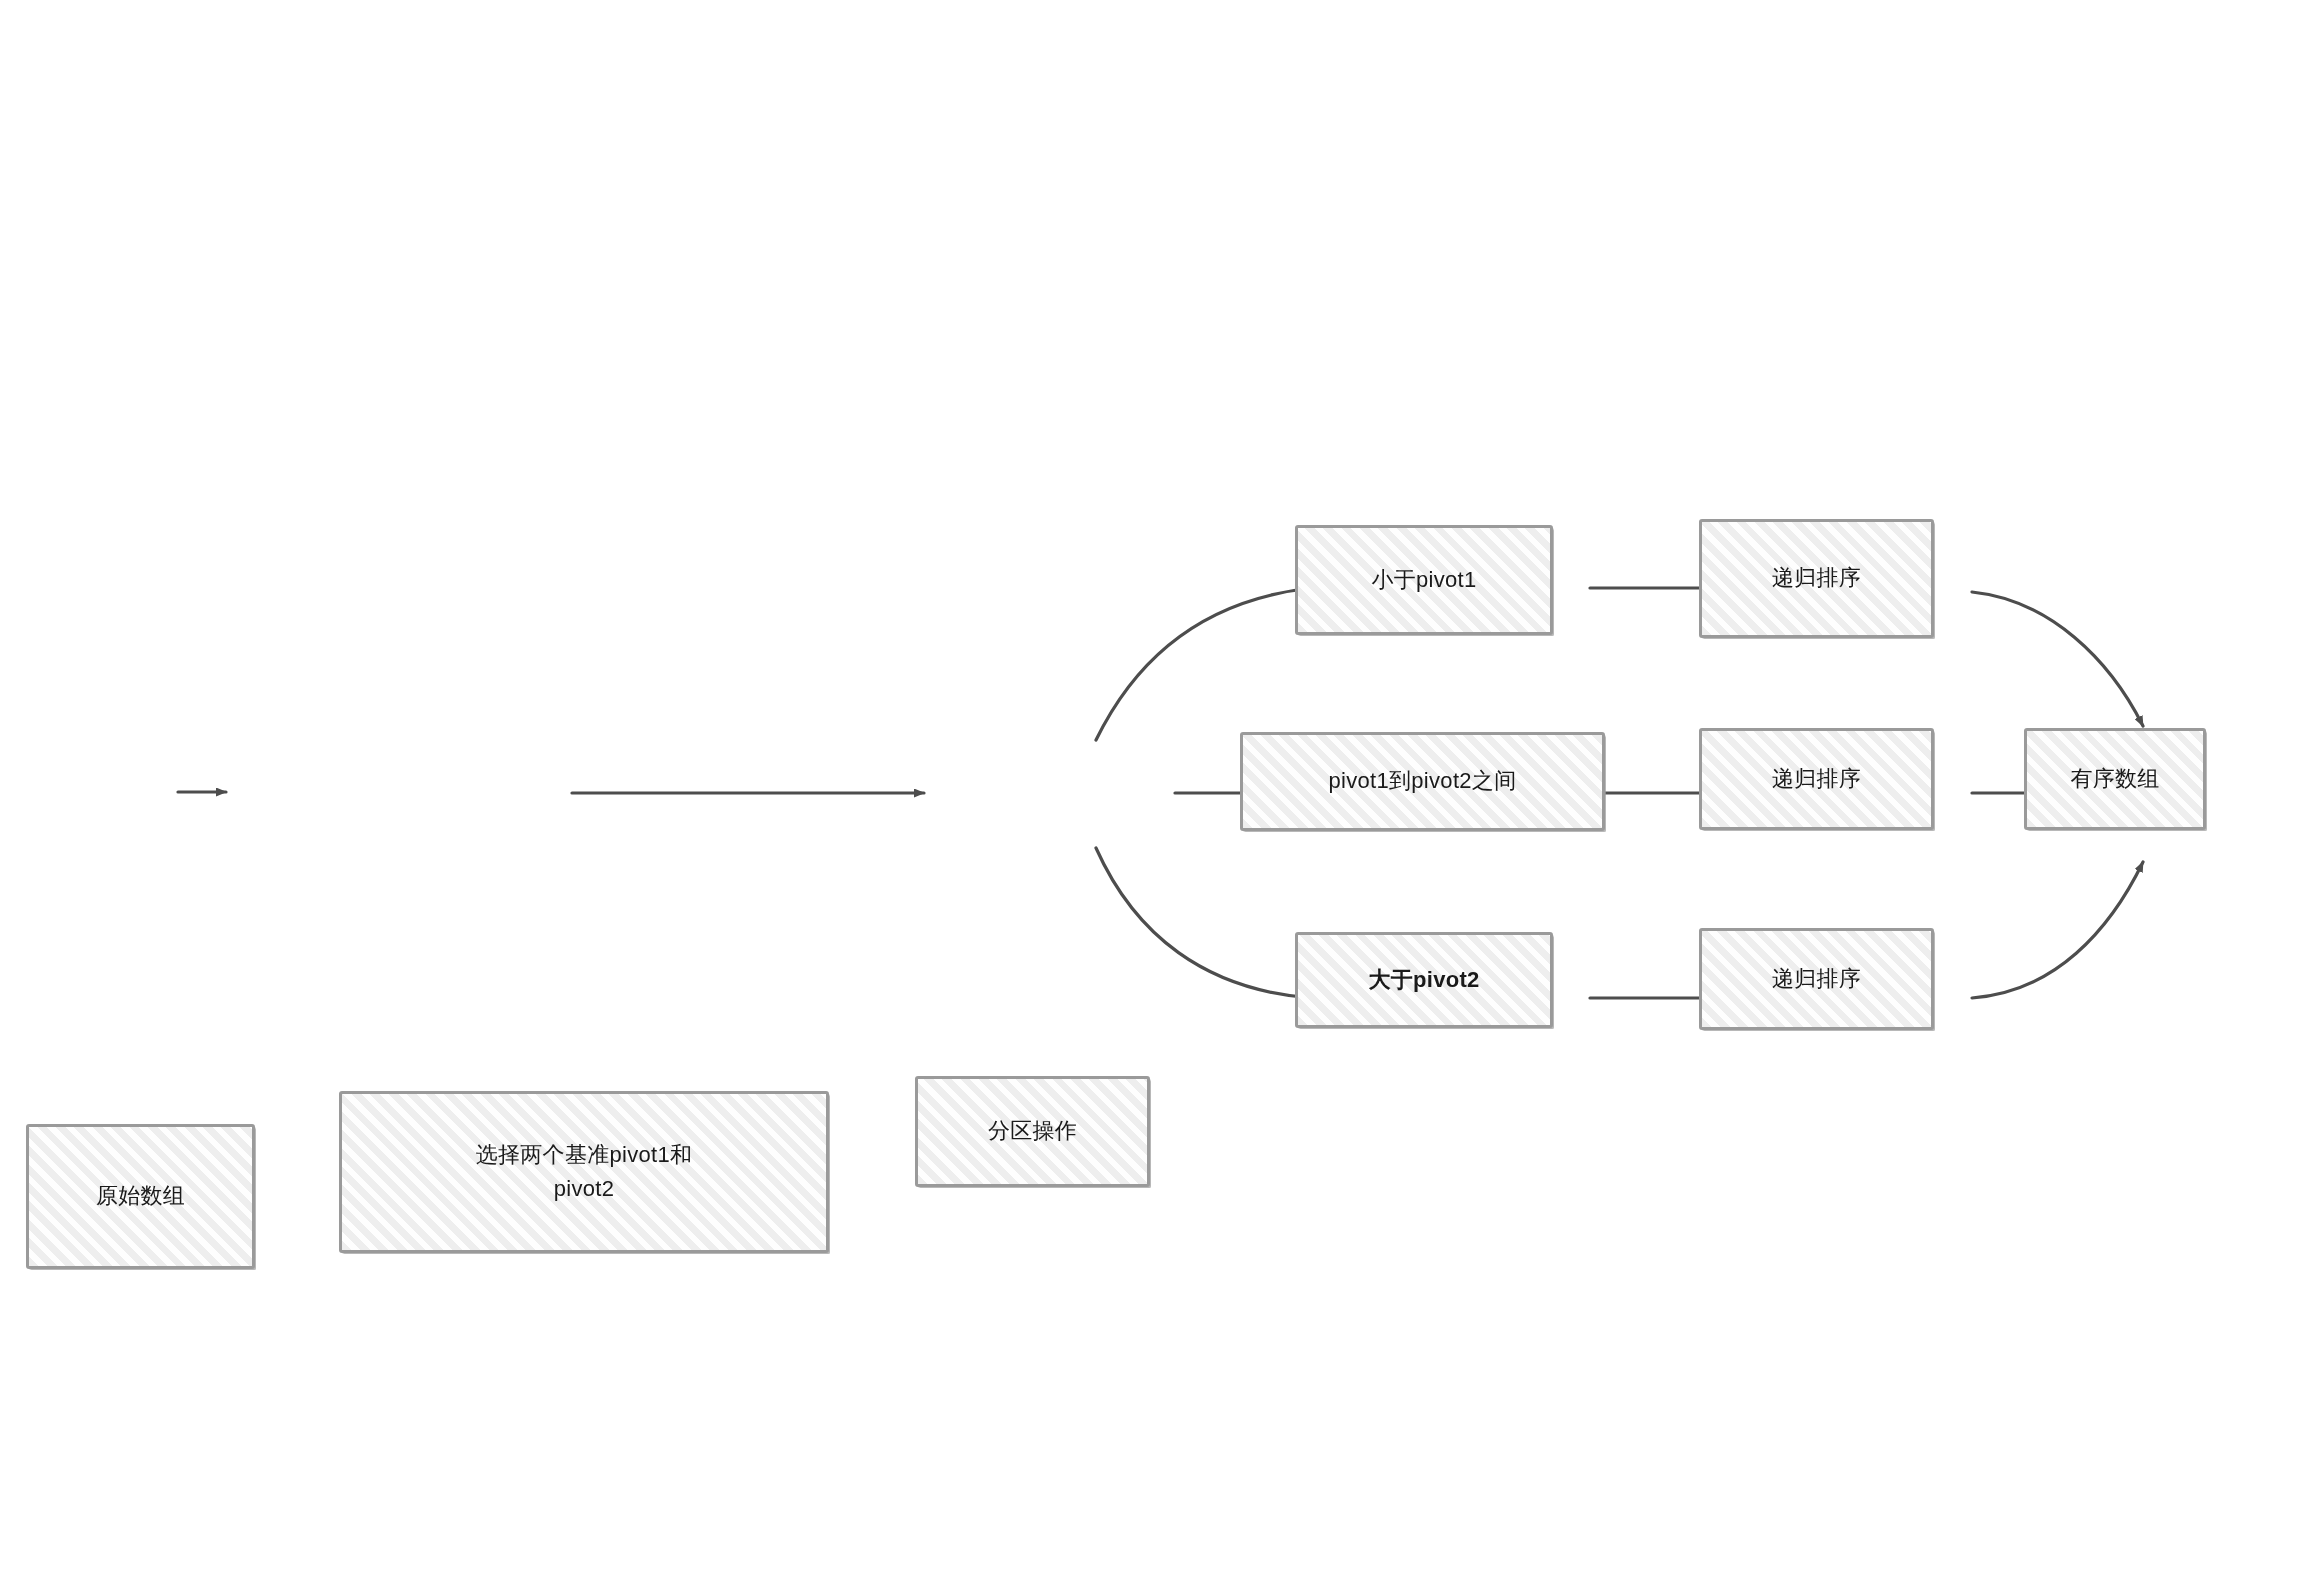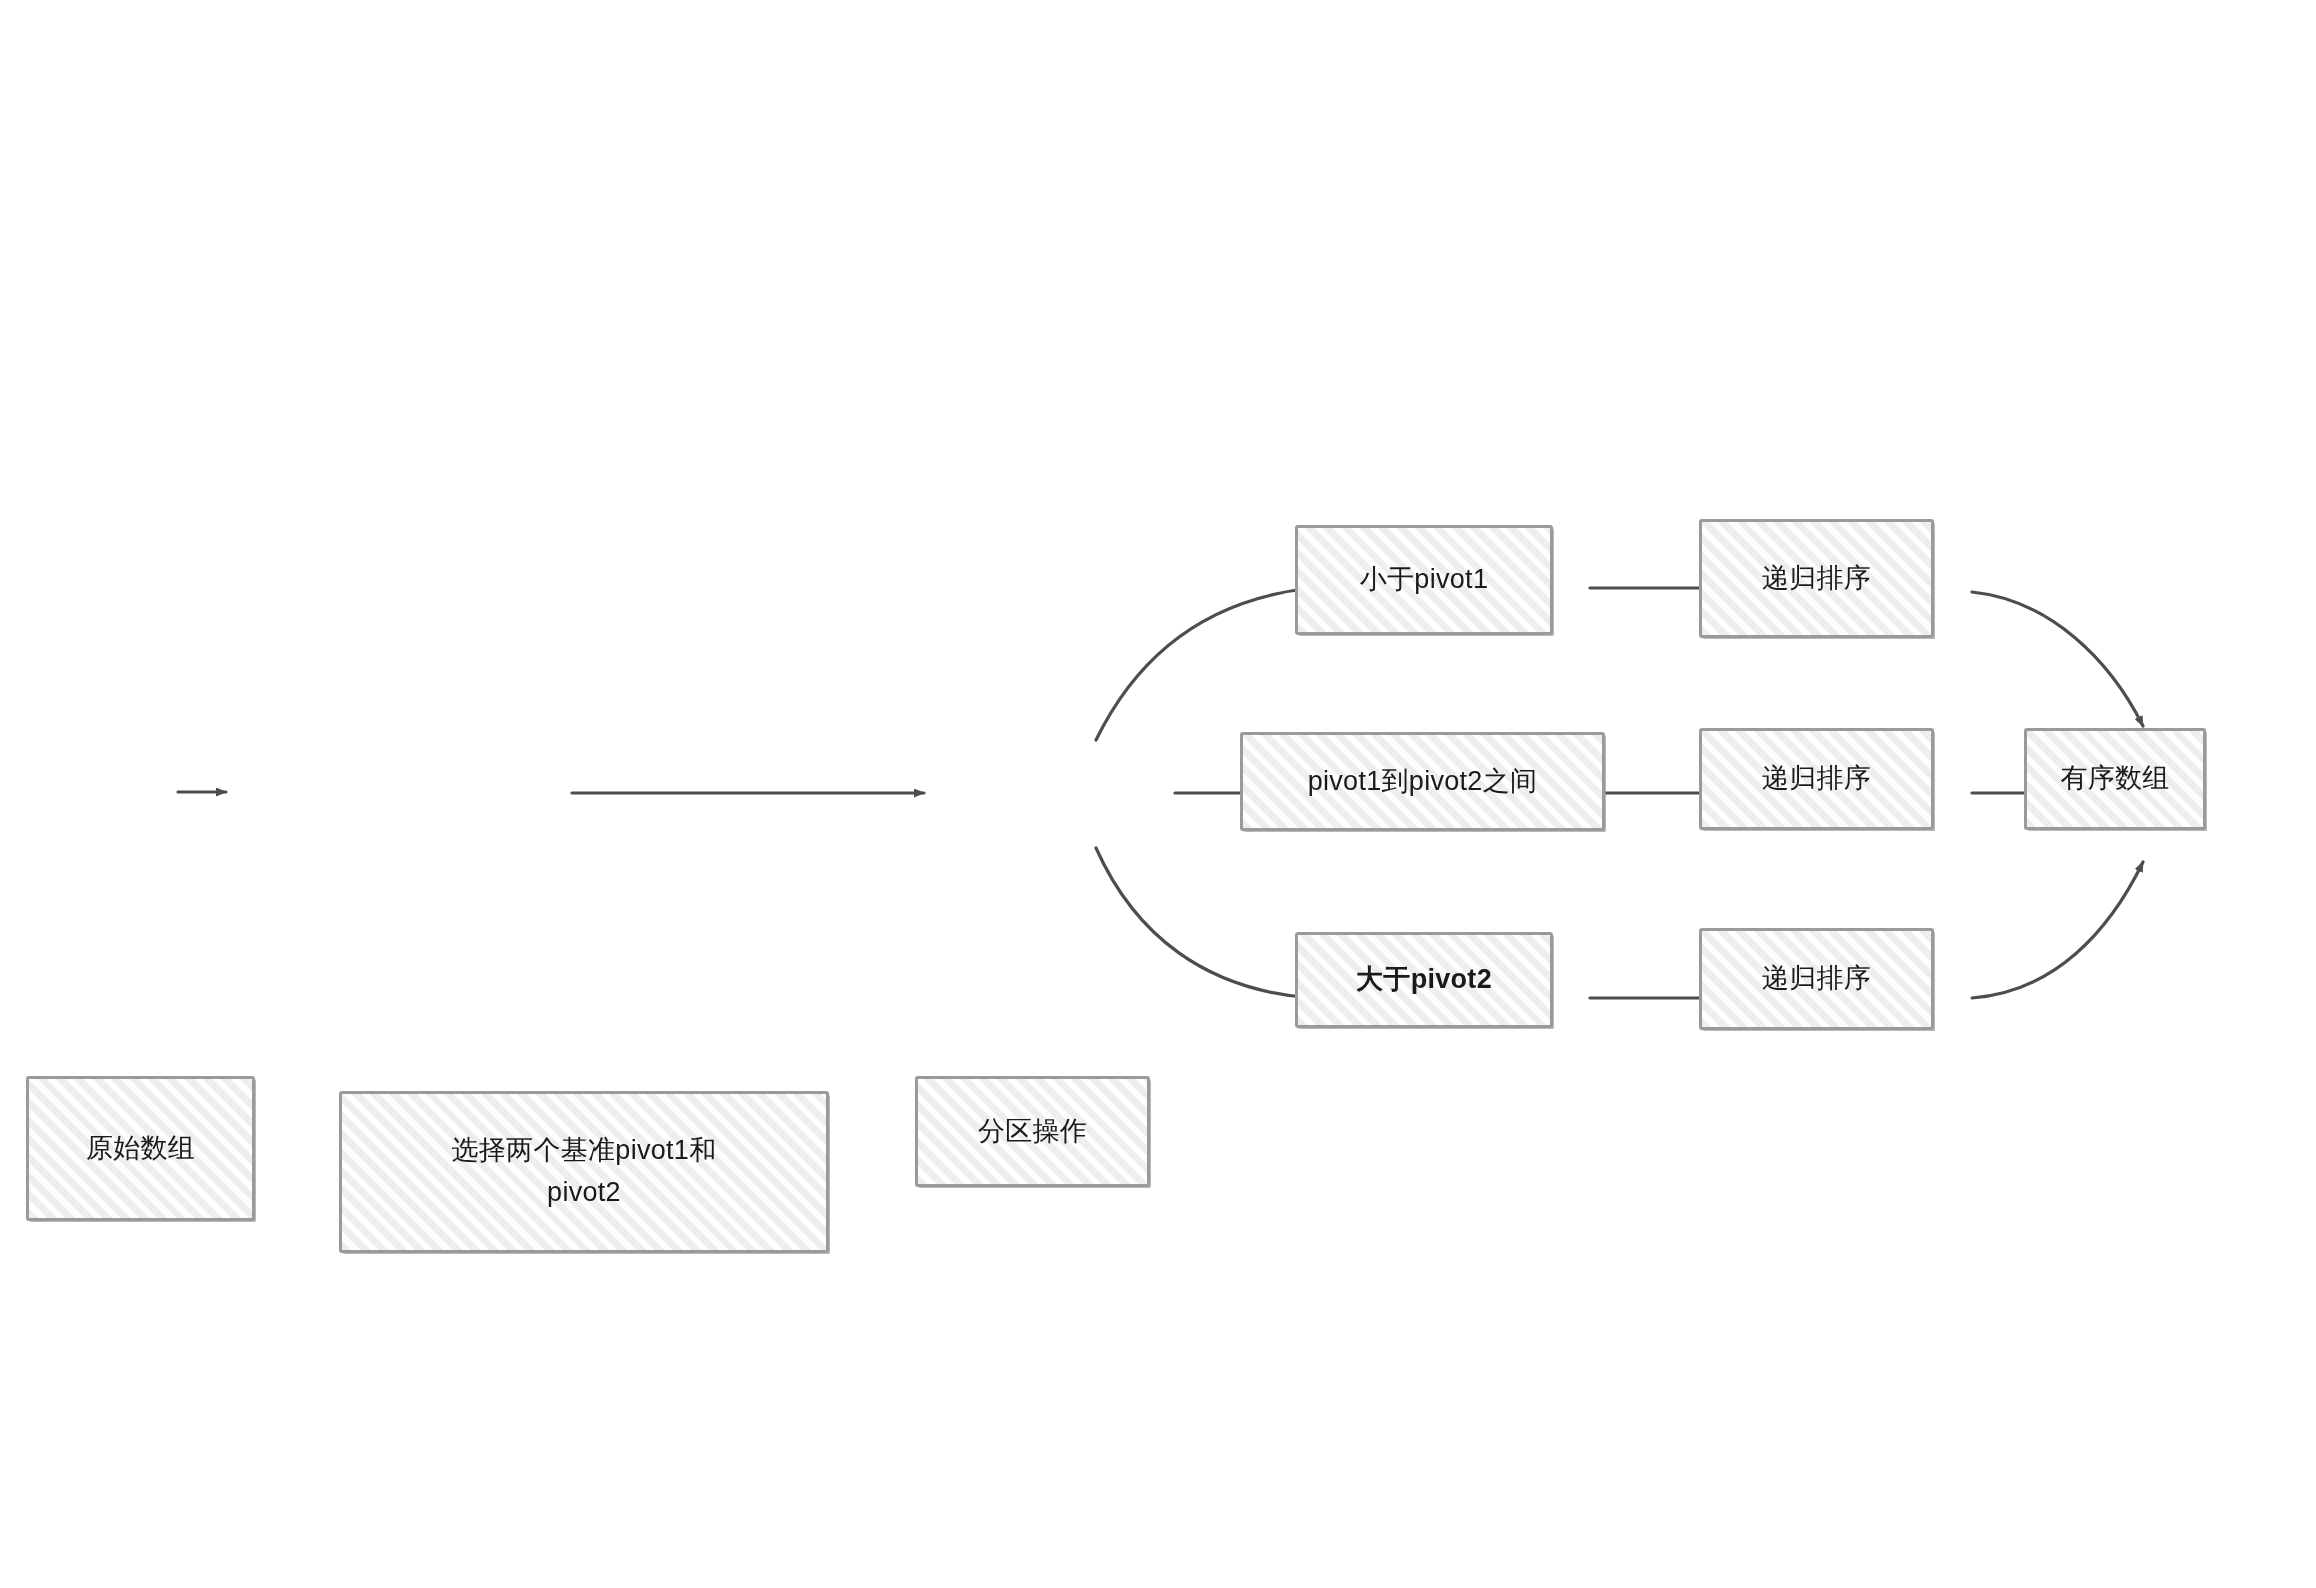--- a/index.html
+++ b/index.html
@@ -28,21 +28,21 @@
     pointer-events: none;
   }
   .node {
     position: absolute;
     box-sizing: border-box;
     display: flex;
     align-items: center;
     justify-content: center;
     text-align: center;
     color: #1a1a1a;
-    font-size: 27px;
+    font-size: 22px;
     line-height: 1.55;
     letter-spacing: 0.3px;
     background-color: #eeeeee;
     background-image: repeating-linear-gradient(
         45deg,
         rgba(255,255,255,0) 0px,
         rgba(255,255,255,0) 7px,
         rgba(255,255,255,0.95) 7px,
         rgba(255,255,255,0.95) 13px
     );
@@ -88,21 +88,21 @@
       <path d="M 1590,998 L 1727,998" stroke="#4d4d4d"></path>
 
       <path d="M 1972,592 C 2050,600 2110,660 2143,726" stroke="#4d4d4d"></path>
 
       <path d="M 1972,793 L 2055,793" stroke="#4d4d4d"></path>
 
       <path d="M 1972,998 C 2055,992 2110,930 2143,862" stroke="#4d4d4d"></path>
     </g>
   </svg>
 
-  <div class="node" style="left: 26px; top: 1076px; width: 229px; height: 145px; border-color: rgb(154, 154, 154); color: rgb(26, 26, 26);">
+  <div class="node" style="left: 26px; top: 1124px; width: 229px; height: 145px; border-color: rgb(154, 154, 154); color: rgb(26, 26, 26);">
     <span class="label">原始数组</span>
   </div>
   <div class="node" style="left: 339px; top: 1091px; width: 490px; height: 162px; border-color: rgb(154, 154, 154); color: rgb(26, 26, 26);">
     <span class="label">选择两个基准pivot1和
 pivot2</span>
   </div>
   <div class="node" style="left: 915px; top: 1076px; width: 235px; height: 111px; border-color: rgb(154, 154, 154); color: rgb(26, 26, 26);">
     <span class="label">分区操作</span>
   </div>
   <div class="node" style="left: 1295px; top: 525px; width: 258px; height: 110px; border-color: rgb(154, 154, 154); color: rgb(26, 26, 26);">

